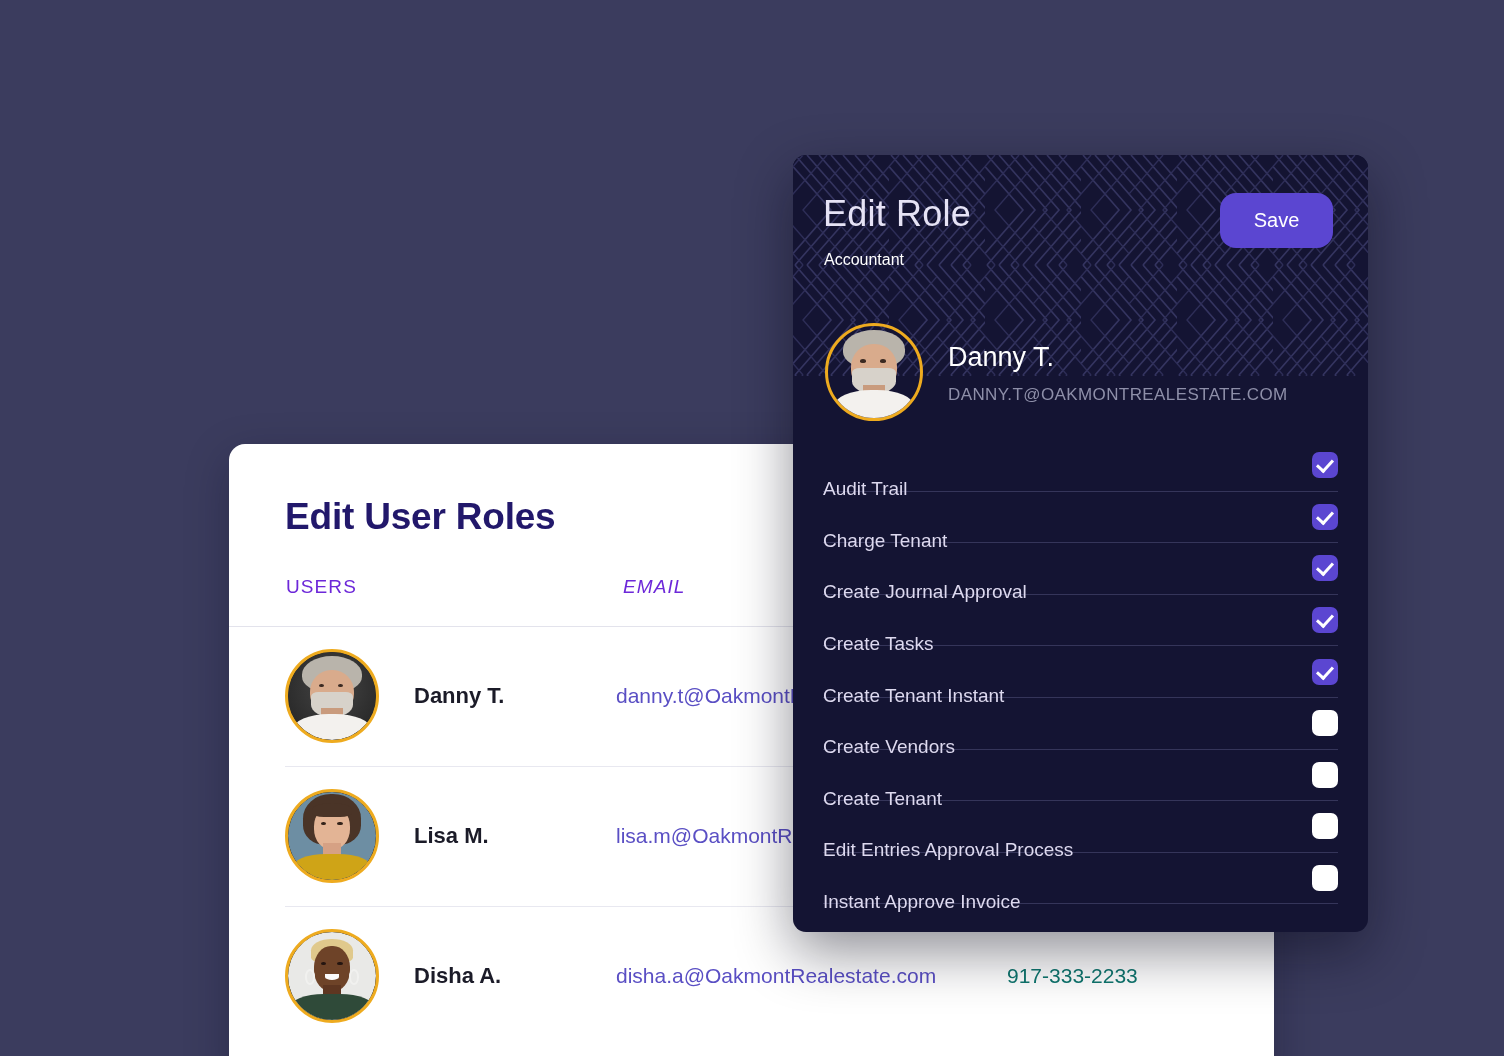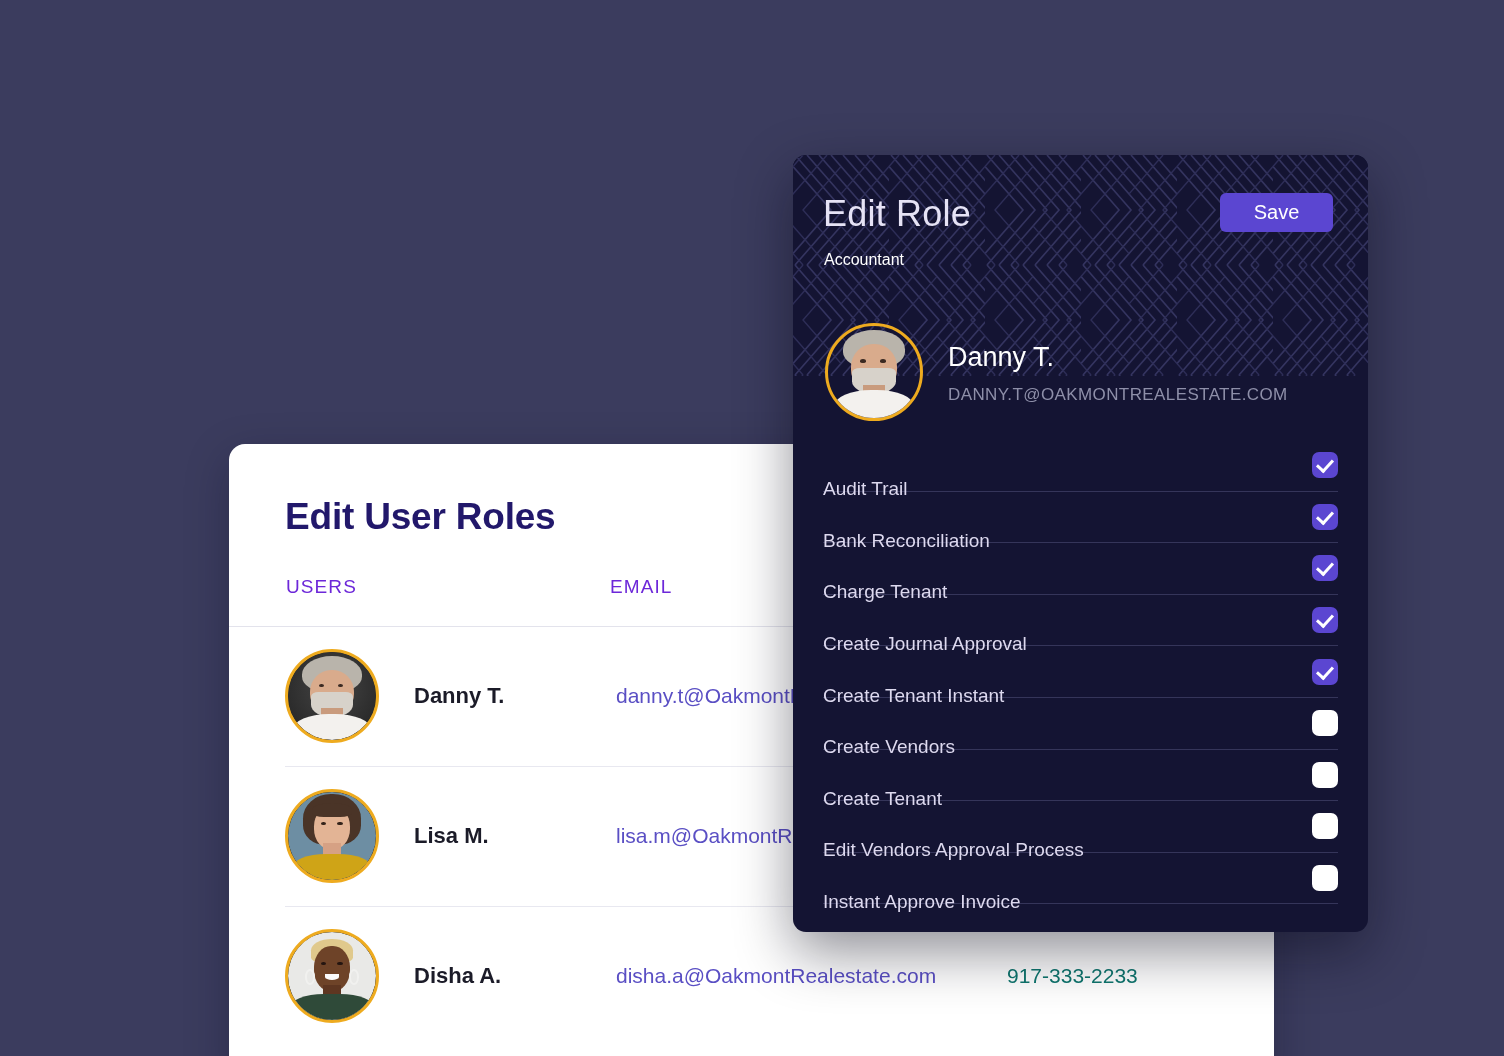--- a/index.html
+++ b/index.html
@@ -37,21 +37,21 @@
   .col-head {
     position: absolute;
     top: 132px;
     font-size: 19px;
     letter-spacing: 1.1px;
     color: #6d28d9;
     font-weight: 400;
     white-space: nowrap;
   }
   #col-head-users { left: 57px; }
-  #col-head-email { left: 381px; }
+  #col-head-email { left: 394px; font-style: italic; }
   #col-head-phone { left: 778px; }
 
   #table-head-rule {
     position: absolute;
     left: 0; top: 182px;
     width: 100%; height: 1px;
     background: #e3e3ec;
   }
 
   .user-row {
@@ -188,24 +188,24 @@
   #role-subtitle {
     position: absolute;
     left: 31px; top: 96px;
     font-size: 16px; color: #ffffff;
     font-weight: 400;
     white-space: nowrap;
   }
   #save-button {
     position: absolute;
     right: 35px; top: 38px;
-    width: 113px; height: 39px;
+    width: 113px; height: 55px;
     background: #5b46d1;
     border: none;
-    border-radius: 6px;
+    border-radius: 16px;
     color: #fff;
     font-size: 20px;
     font-family: "Liberation Sans", sans-serif;
     cursor: pointer;
   }
 
   #profile {
     position: absolute;
     left: 0; top: 168px;
     width: 100%; height: 100px;
@@ -396,45 +396,45 @@
       <div id="profile-name">Danny T.</div>
       <div id="profile-email">DANNY.T@OAKMONTREALESTATE.COM</div>
     </div>
 
     <div id="perm-list">
         <div class="perm-row">
           <div class="perm-label">Audit Trail</div>
           <div class="cbox on"></div>
         </div>
         <div class="perm-row">
-          <div class="perm-label">Bank Reconciliation</div>
-          <div class="cbox on"></div>
-        </div>
-        <div class="perm-row">
           <div class="perm-label">Charge Tenant</div>
           <div class="cbox on"></div>
         </div>
         <div class="perm-row">
           <div class="perm-label">Create Journal Approval</div>
           <div class="cbox on"></div>
         </div>
         <div class="perm-row">
+          <div class="perm-label">Create Tasks</div>
+          <div class="cbox on"></div>
+        </div>
+        <div class="perm-row">
           <div class="perm-label">Create Tenant Instant</div>
           <div class="cbox on"></div>
         </div>
         <div class="perm-row">
           <div class="perm-label">Create Vendors</div>
           <div class="cbox"></div>
         </div>
         <div class="perm-row">
           <div class="perm-label">Create Tenant</div>
           <div class="cbox"></div>
         </div>
         <div class="perm-row">
-          <div class="perm-label">Edit Vendors Approval Process</div>
+          <div class="perm-label">Edit Entries Approval Process</div>
           <div class="cbox"></div>
         </div>
         <div class="perm-row">
           <div class="perm-label">Instant Approve Invoice</div>
           <div class="cbox"></div>
         </div>
       </div>
   </div>
 
 </div>

